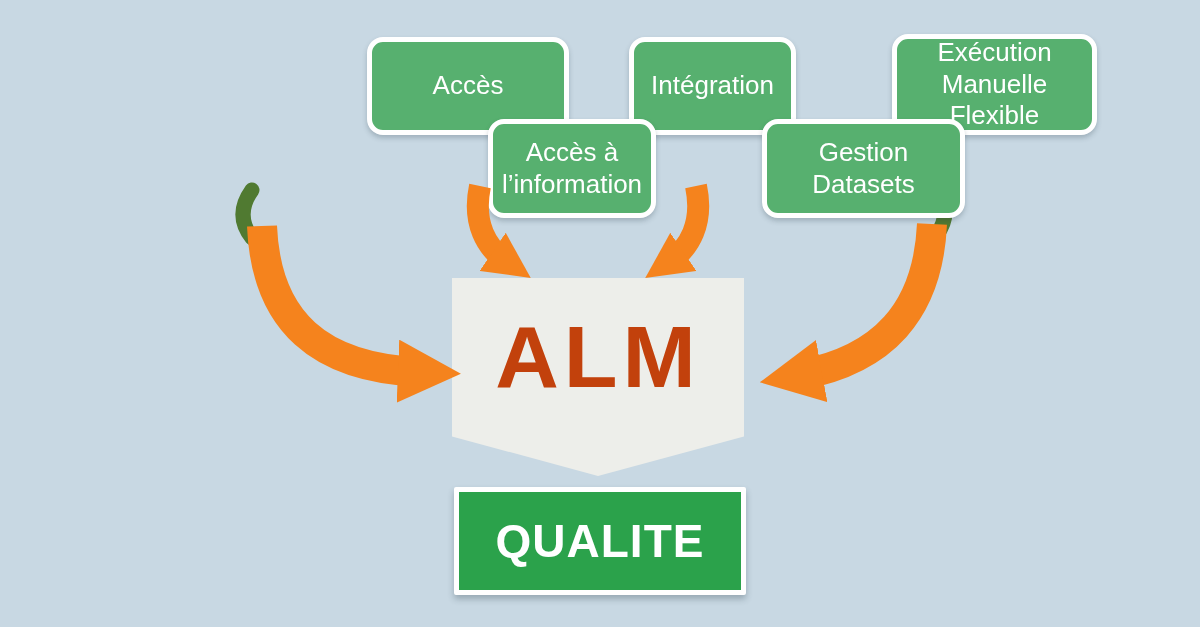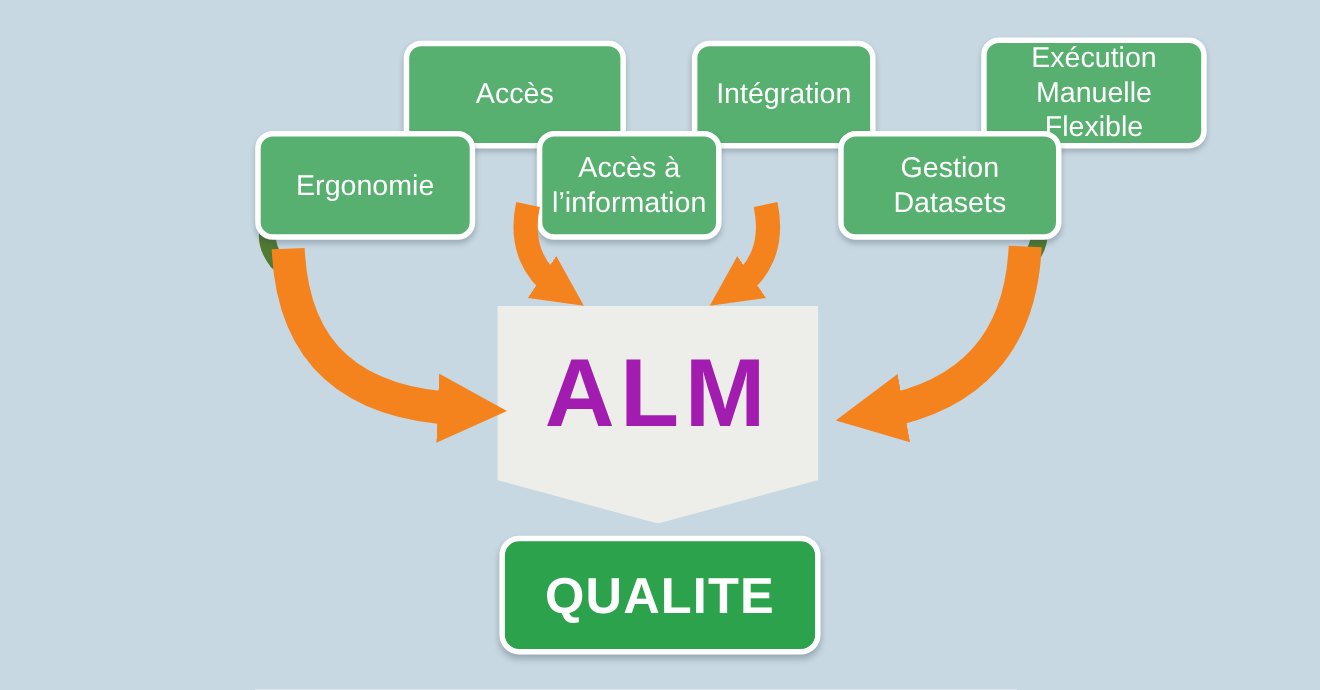--- a/index.html
+++ b/index.html
@@ -29,29 +29,29 @@
     position:absolute;
     left:452px;top:278px;width:292px;height:198px;
     background:#edeeea;
     clip-path:polygon(0 0, 100% 0, 100% 80%, 50% 100%, 0 80%);
     filter:drop-shadow(0 3px 3px rgba(40,60,70,0.25));
   }
   #alm-text{
     position:absolute;left:0;top:0;width:100%;height:80%;
     display:flex;align-items:center;justify-content:center;
     font-size:88px;font-weight:bold;letter-spacing:5px;
-    color:#a21caf;
+    color:#c2410c;
   }
   #qualite-btn{
     position:absolute;
     box-sizing:border-box;
     left:454px;top:487px;width:292px;height:108px;
     background:#2ba24b;
     border:5px solid #ffffff;
-    border-radius:18px;
+    border-radius:2px;
     display:flex;align-items:center;justify-content:center;
     color:#ffffff;font-size:46px;font-weight:bold;letter-spacing:1px;
     box-shadow:0 4px 6px rgba(40,60,70,0.3);
   }
 </style>
 </head>
 <body>
 
 <div id="canvas">
 
@@ -63,23 +63,20 @@
   <div class="gbox" style="left:367px;top:37px;width:202px;height:98px">
     <span>Accès</span>
   </div>
   <div class="gbox" style="left:629px;top:37px;width:167px;height:98px">
     <span>Intégration</span>
   </div>
   <div class="gbox" style="left:892px;top:34px;width:205px;height:101px">
     <span>Exécution Manuelle Flexible</span>
   </div>
 
-  <div class="gbox" style="left:232px;top:119px;width:200px;height:99px">
-    <span>Ergonomie</span>
-  </div>
   <div class="gbox" style="left:488px;top:119px;width:168px;height:99px">
     <span>Accès à l’information</span>
   </div>
   <div class="gbox" style="left:762px;top:119px;width:203px;height:99px">
     <span>Gestion Datasets</span>
   </div>
 
   <div id="alm-panel">
     <div id="alm-text">ALM</div>
   </div>

